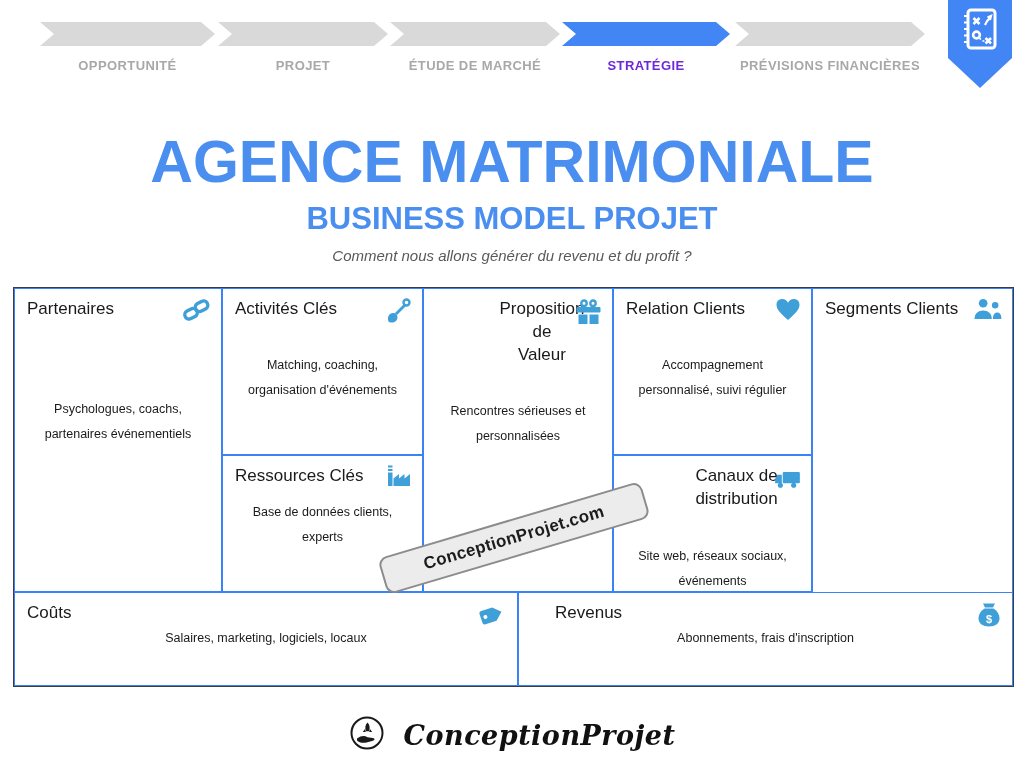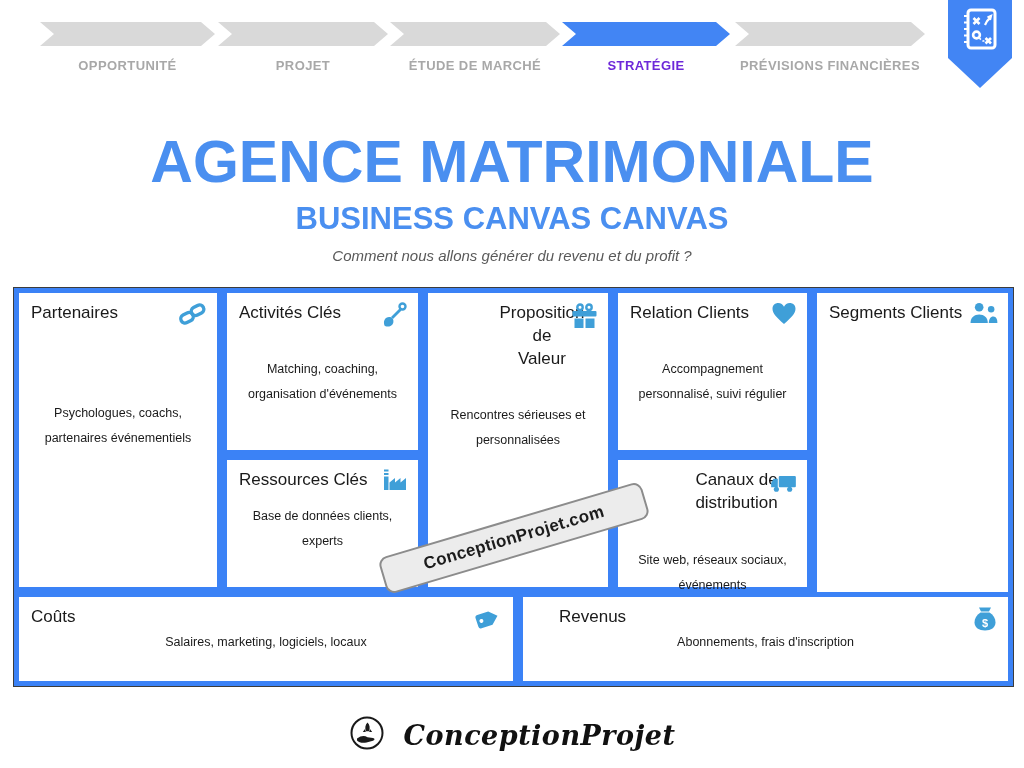--- a/index.html
+++ b/index.html
@@ -26,21 +26,21 @@
   .main-title { position:absolute; top:128px; left:0; width:100%; text-align:center;
                 font-size:59px; font-weight:bold; color:#4a8ff0; }
   .sub-title  { position:absolute; top:201px; left:0; width:100%; text-align:center;
                 font-size:31px; font-weight:bold; color:#4a8ff0; }
   .tagline    { position:absolute; top:247px; left:0; width:100%; text-align:center;
                 font-size:15px; font-style:italic; color:#595959; }
 
   
   .frame { position:absolute; left:13px; top:287px; width:1001px; height:400px;
            border:1px solid #3c3c3c; }
-  .cell { position:absolute; border:5px solid #3b82f6; background:#fff; }
+  .cell { position:absolute; border:1px solid #3b82f6; background:#fff; }
   .cell-head { display:flex; justify-content:space-between; align-items:flex-start;
                padding:8px 10px 0 12px; }
   .cell-head.center { justify-content:center; padding:8px 34px 0 34px; position:static; }
   .cell-title { font-size:17px; color:#1a1a1a; line-height:23px; white-space:pre-line; }
   .cell-head.center .cell-title { text-align:center;margin-left:48px; }
   .head-icon { flex:0 0 auto; margin-top:1px; }
   .head-icon.abs { position:absolute; right:10px; top:9px; }
   .cell-body { position:absolute; left:6px; right:6px; text-align:center;
                white-space:pre-line; font-size:12.5px; line-height:25px; color:#1a1a1a; }
 
@@ -112,21 +112,21 @@
         <path d="M24 18 c1.5-3.5 3-5.5 5-7" stroke-width="2.2"></path>
         <path d="M26.5 10.5 l3.5-1.5 -1 4" stroke-width="2.2"></path>
         <circle cx="15.5" cy="28" r="3.4" stroke-width="2.6"></circle>
         <path d="M24.5 31 l5.5 5.5 M30 31 l-5.5 5.5" stroke-width="2.6"></path>
         <path d="M18.5 31 c2.5 3.5 4.5 3.5 6 2" stroke-width="1.6" stroke-dasharray="2 2"></path>
       </g>
     </svg>
   </div>
 
   <div class="main-title">AGENCE MATRIMONIALE</div>
-  <div class="sub-title">BUSINESS CANVAS CANVAS</div>
+  <div class="sub-title">BUSINESS MODEL PROJET</div>
   <div class="tagline">Comment nous allons générer du revenu et du profit ?</div>
 
   <div class="frame"></div>
 
   <div class="cell" id="cell-partenaires">
     <div class="cell-head">
       <span class="cell-title">Partenaires</span>
       <span class="head-icon">
         <svg width="29" height="24" viewBox="0 0 29 24" fill="none" stroke="#3f9fd8" stroke-width="3.4">
           <rect x="2.5" y="11.5" width="13" height="8.5" rx="4.2" transform="rotate(-28 9 15.7)"></rect>

